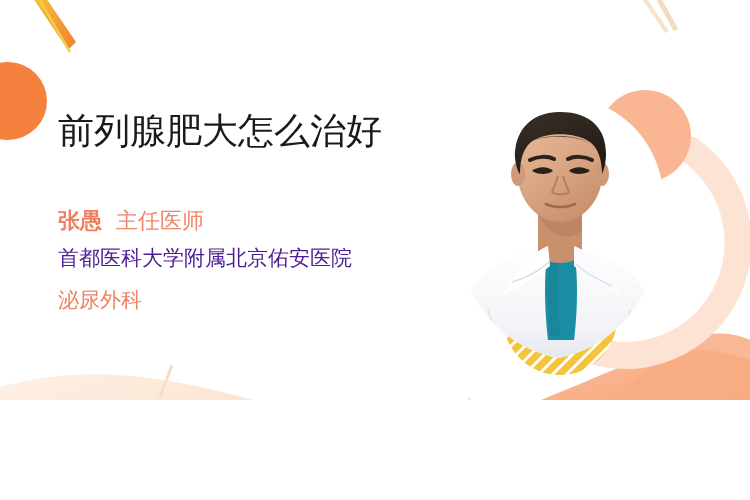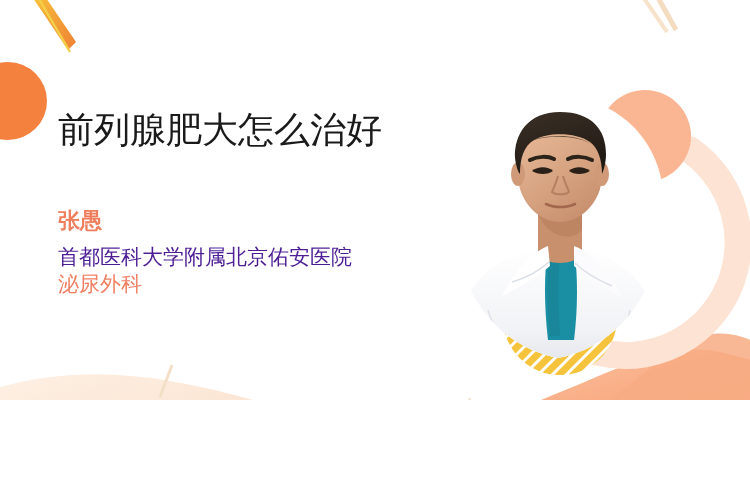--- a/index.html
+++ b/index.html
@@ -6,21 +6,21 @@
     margin: 0;
     padding: 0;
     background: #ffffff;
   }
   #card {
     position: relative;
     width: 750px;
     height: 400px;
     overflow: hidden;
     background: #ffffff;
-    font-family: Liberation Serif, serif;
+    font-family: Liberation Sans, sans-serif;
   }
 
   
   .bg-layer {
     position: absolute;
     inset: 0;
     overflow: hidden;
     pointer-events: none;
   }
   .bg-svg {
@@ -75,20 +75,21 @@
     line-height: 27px;
     color: #4c1d95;
     font-weight: 400;
     width: 340px;
   }
   .dept {
     font-size: 21px;
     line-height: 27px;
     color: #f08063;
     font-weight: 400;
+    margin-top: 15px;
   }
 
   
   .portrait-wrap {
     position: absolute;
     left: 452px;
     top: 96px;
     width: 212px;
     height: 268px;
     z-index: 5;
@@ -232,19 +233,20 @@
         <path d="M 68,86 C 72,108 86,124 108,126 C 96,126 80,116 72,100 Z" fill="#bd8765" opacity="0.35"></path>
       </g>
     </svg>
   </div>
 
   <div class="text-block">
     <h1 class="title">前列腺肥大怎么治好</h1>
 
     <div class="doctor-line">
       <span class="doc-name">张愚</span>
+      <span class="doc-title">主任医师</span>
     </div>
 
     <div class="hospital">首都医科大学附属北京佑安医院</div>
     <div class="dept">泌尿外科</div>
   </div>
 
 </div>
 
 </body></html>

